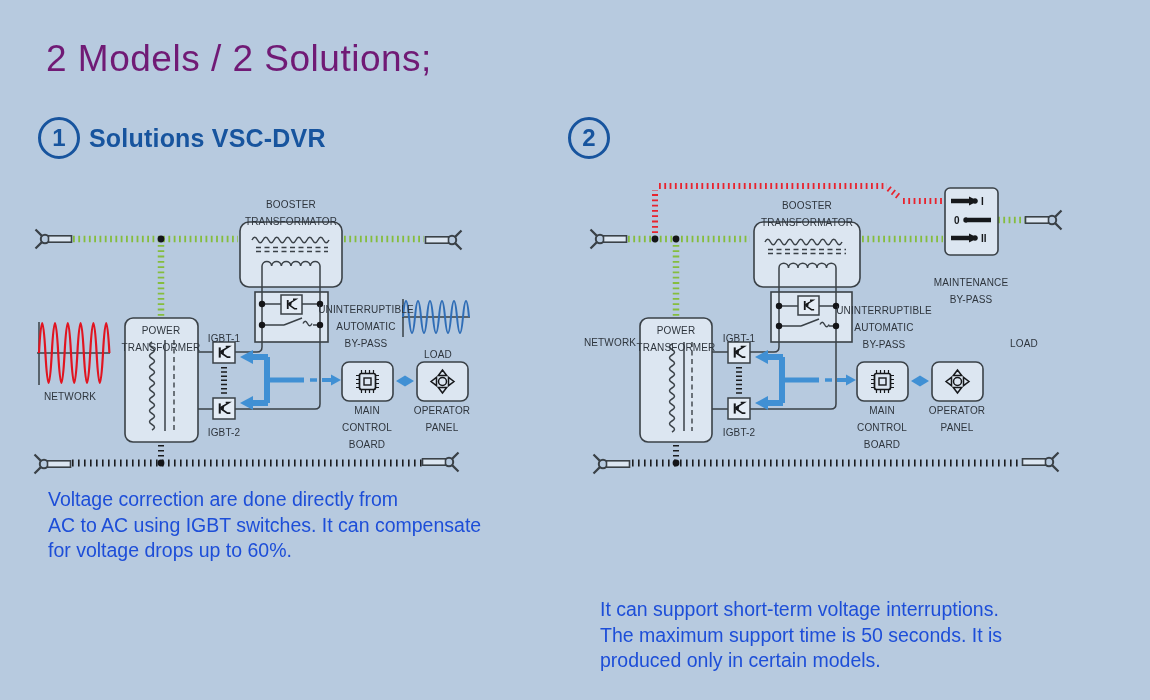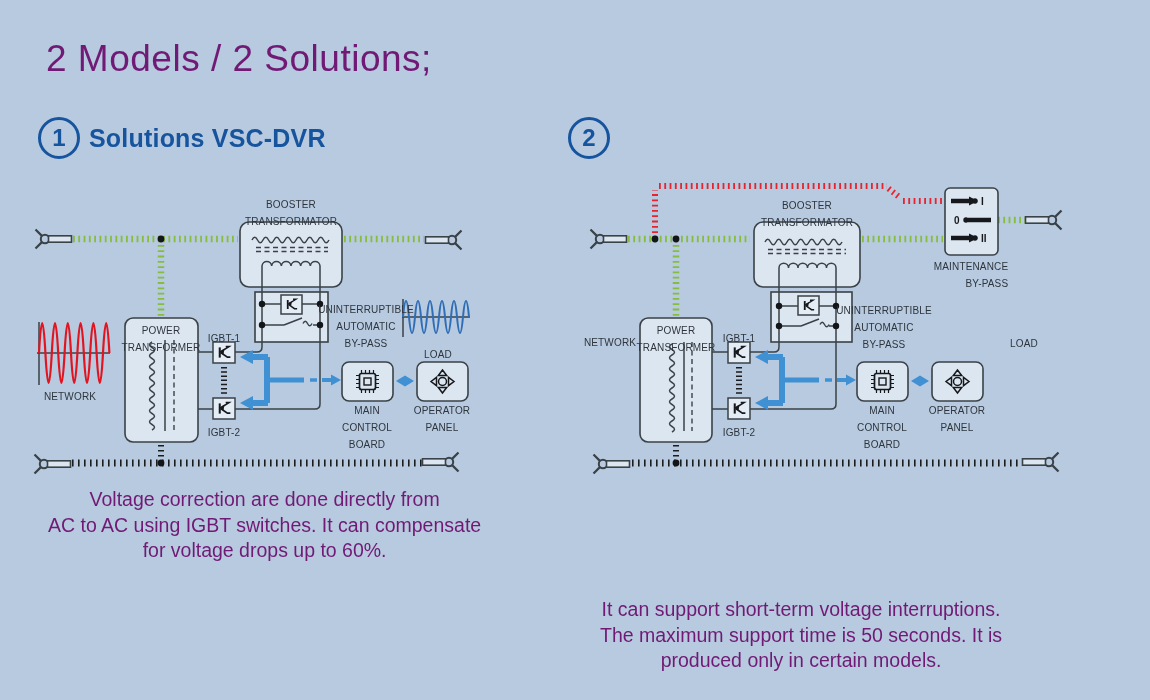--- a/index.html
+++ b/index.html
@@ -9,22 +9,22 @@
         letter-spacing:.5px;color:#701a75;}
   .model-header{position:absolute;display:flex;align-items:center;gap:9px;}
   #m1-header{left:38px;top:117px;}
   #m2-header{left:568px;top:117px;}
   .num-circle{width:36px;height:36px;border:3.5px solid #17549e;border-radius:50%;
         display:flex;align-items:center;justify-content:center;font-size:24px;font-weight:bold;
         color:#17549e;background:transparent;}
   .model-heading{margin:0;font-size:25px;font-weight:bold;color:#17549e;letter-spacing:.2px;}
   .dlabel{position:absolute;transform:translateX(-50%);text-align:center;font-size:10px;
         line-height:17px;letter-spacing:.15px;color:#2e353d;white-space:pre-line;}
-  .desc{position:absolute;margin:0;font-size:19.5px;line-height:25.5px;color:#701a75;
-        white-space:pre-line;text-align:center;}
+  .desc{position:absolute;margin:0;font-size:19.5px;line-height:25.5px;color:#1d4ed8;
+        white-space:pre-line;}
   svg{position:absolute;overflow:visible;}
   .green{stroke:#85bd3e;stroke-width:6.5;stroke-dasharray:1.8 3.5;fill:none;}
   .redl{stroke:#e8232e;stroke-width:6;stroke-dasharray:1.8 3.5;fill:none;}
   .blk{stroke:#1b1c1e;stroke-width:7;stroke-dasharray:1.6 4.4;fill:none;}
   .blkv{stroke:#1b1c1e;stroke-width:6;stroke-dasharray:1.6 3.4;fill:none;}
   .dotv{stroke:#1b1c1e;stroke-width:6;stroke-dasharray:1.5 2.7;fill:none;}
   .wire{stroke:#3a4147;stroke-width:1.5;fill:none;}
   .box{fill:#dce6f1;stroke:#3a4147;stroke-width:1.6;}
   .ibox{fill:#e4ecf5;stroke:#3a4147;stroke-width:1.5;}
   .dash{stroke:#3a4147;stroke-width:1.4;stroke-dasharray:5 3.5;fill:none;}
@@ -306,21 +306,21 @@
   <div class="dlabel" style="left:884px;top:302px;">UNINTERRUPTIBLE
 AUTOMATIC
 BY-PASS</div>
   <div class="dlabel" style="left:610px;top:334px;">NETWORK</div>
   <div class="dlabel" style="left:1024px;top:335px;">LOAD</div>
   <div class="dlabel" style="left:882px;top:402px;">MAIN
 CONTROL
 BOARD</div>
   <div class="dlabel" style="left:957px;top:402px;">OPERATOR
 PANEL</div>
-  <div class="dlabel" style="left:971px;top:258px;text-align:right;">MAINTENANCE
+  <div class="dlabel" style="left:971px;top:274px;">MAINTENANCE
 BY-PASS</div>
 
   <p class="desc" style="left:48px;top:487px;">Voltage correction are done directly from
 AC to AC using IGBT switches. It can compensate
 for voltage drops up to 60%.</p>
   <p class="desc" style="left:600px;top:597px;">It can support short-term voltage interruptions.
 The maximum support time is 50 seconds. It is
 produced only in certain models.</p>
 
 </div>

